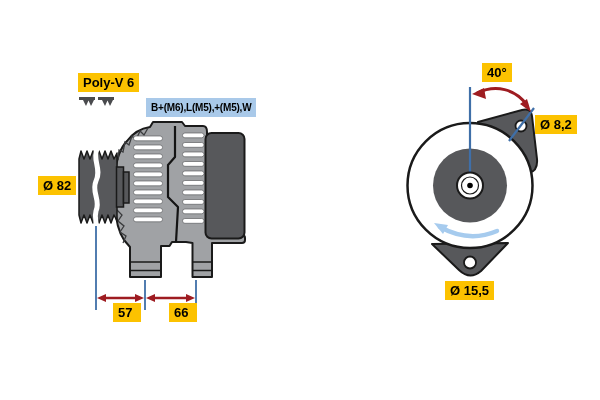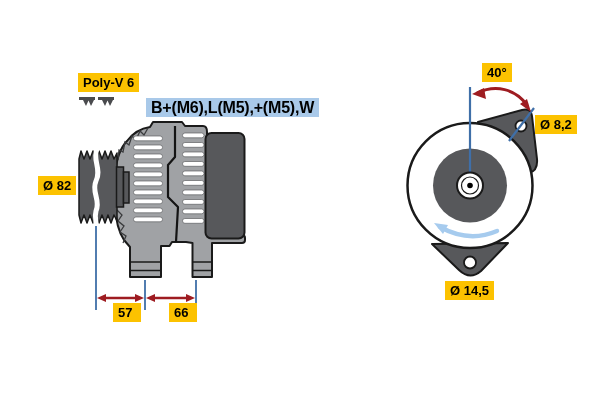--- a/index.html
+++ b/index.html
@@ -6,21 +6,21 @@
   #stage{
     position:relative;width:600px;height:392px;background:#ffffff;overflow:hidden;
     font-family:"Liberation Sans",sans-serif;
   }
   #drawing{position:absolute;left:0;top:0;}
   .lbl{
     position:absolute;background:#fcc200;color:#000;
     font:bold 13px/17px "Liberation Sans",sans-serif;
     padding:1px 5px;white-space:nowrap;
   }
-  .lbl.blue{background:#a9c9e9;font-size:16px;letter-spacing:-0.2px;}
+  .lbl.blue{background:#a9c9e9;font-size:10px;letter-spacing:-0.2px;}
   .lbl.center{text-align:left;}
 </style>
 </head>
 <body>
 
 <div id="stage">
 
   <svg id="drawing" width="600" height="400" viewBox="0 0 600 400">
 
     <g>
@@ -151,14 +151,14 @@
   <div class="lbl" style="left:38px;top:176px;">Ø 82</div>
 
   <div class="lbl center" style="left:113px;top:303px;min-width:18px;">57</div>
 
   <div class="lbl center" style="left:169px;top:303px;min-width:18px;">66</div>
 
   <div class="lbl" style="left:482px;top:63px;">40°</div>
 
   <div class="lbl" style="left:535px;top:115px;">Ø 8,2</div>
 
-  <div class="lbl" style="left:445px;top:281px;">Ø 14,5</div>
+  <div class="lbl" style="left:445px;top:281px;">Ø 15,5</div>
 </div>
 
 </body></html>

